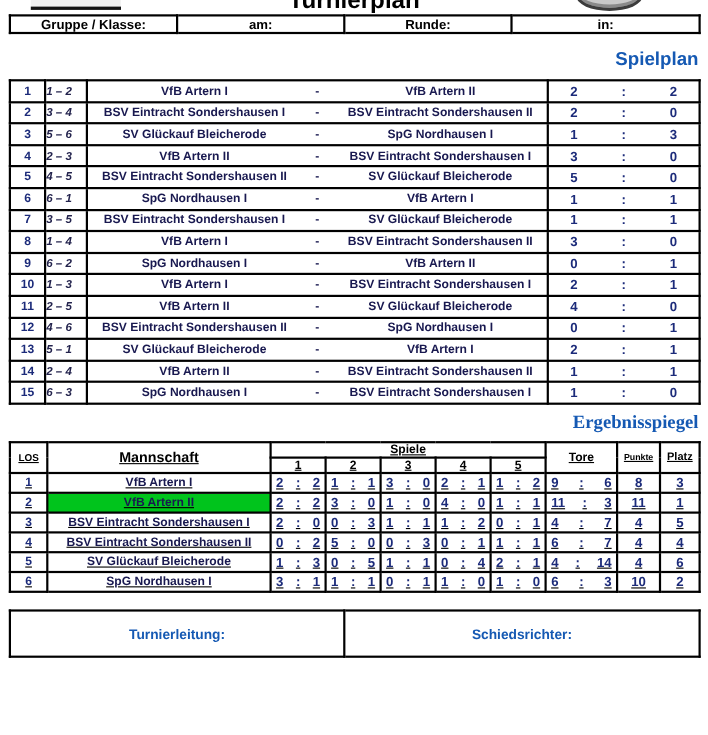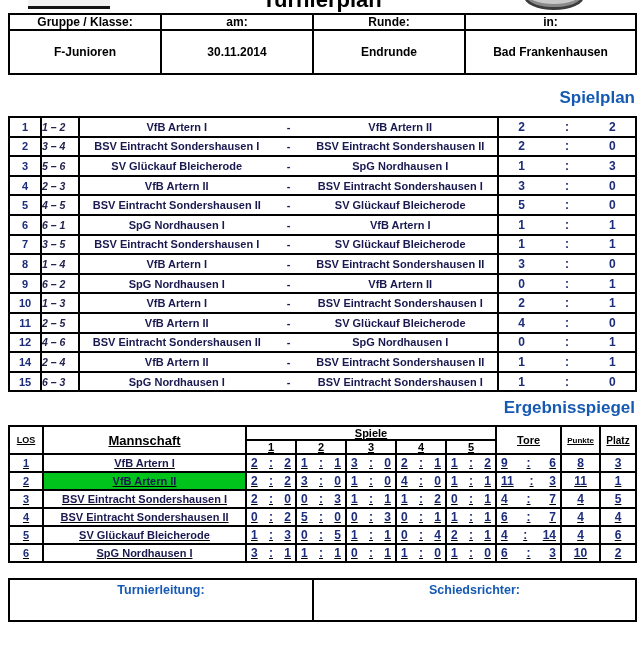--- a/index.html
+++ b/index.html
@@ -31,21 +31,21 @@
   .info-table td { text-align:center; vertical-align:middle; font-weight:bold; font-size:12px; color:#000; }
   .info-table .hdr-row td { height:15px; }
   .info-table .val-row td { height:44px; }
 
   
   .section-heading {
     width:627px; margin-left:8px; text-align:right;
     color:#1559b3; font-weight:bold; font-size:17px;
   }
   .sp-heading  { margin-top:12px; height:22px; line-height:22px; }
-  .erg-heading { margin-top:5px;  height:22px; line-height:22px; }
+  .erg-heading { margin-top:5px;  height:22px; line-height:22px;font-family:Liberation Serif, serif; }
 
   
   .sp-table { margin:7px 0 0 8px; width:627px; }
   .sp-table td { height:19.6px; vertical-align:middle; font-weight:bold; }
   .sp-table .c-nr   { text-align:center; font-size:11px; color:#1c2b7a; }
   .sp-table .c-pair { font-size:10.5px; font-style:italic; color:#23234d; }
   .teams { display:flex; align-items:center; width:100%; }
   .teams .home, .teams .away { flex:1; text-align:center; font-size:11px; color:#191950; }
   .teams .dash { width:30px; text-align:center; font-size:11px; color:#191950; }
   .score3 { display:flex; align-items:center; width:100%; }
@@ -65,21 +65,21 @@
   .erg-table .c-los   { text-align:center; font-size:11px; color:#1c2b7a; }
   .erg-table .c-team  { text-align:center; font-size:11px; color:#191950; }
   .erg-table .c-team.highlight { background:#00c41c; }
   .pair2 { display:flex; align-items:center; justify-content:space-between; padding:0 4px; }
   .pair2 span { font-size:12px; color:#1c2b7a; }
   .erg-table .c-punkte, .erg-table .c-platz { text-align:center; font-size:12px; color:#1c2b7a; }
 
   
   .footer-table { margin:15px 0 0 8px; width:627px; }
   .footer-table td {
-    height:42px; vertical-align:top; padding-top:3px; text-align:center;
+    height:42px; vertical-align:top; padding-top:14px; text-align:center;
     color:#1559b3; font-weight:bold; font-size:12.5px;
   }
 </style>
 </head>
 <body>
 
 <div class="page">
 
   <div class="corner-box-remnant-bg"></div>
   <div class="corner-box-remnant"></div>
@@ -93,26 +93,20 @@
         <col style="width:152px">
         <col style="width:171px">
       </colgroup>
     <tbody>
         <tr class="hdr-row">
       <td>Gruppe / Klasse:</td>
       <td>am:</td>
       <td>Runde:</td>
       <td>in:</td>
     </tr>
-    <tr class="val-row">
-      <td>F-Junioren</td>
-      <td>30.11.2014</td>
-      <td>Endrunde</td>
-      <td>Bad Frankenhausen</td>
-    </tr>
   </tbody>
     </table>
 
   <div class="section-heading sp-heading">Spielplan</div>
 
   <table class="sp-table">
     <colgroup>
         <col style="width:32px">
         <col style="width:38px">
         <col style="width:419px">
@@ -340,20 +334,38 @@
     </td>
     <td class="c-score">
       <div class="score3">
         <span>0</span>
         <span>:</span>
         <span>1</span>
       </div>
     </td>
   </tr>
 
+  <tr>
+    <td class="c-nr">13</td>
+    <td class="c-pair">5 – 1</td>
+    <td class="c-teams">
+      <div class="teams">
+        <span class="home">SV Glückauf Bleicherode</span>
+        <span class="dash">-</span>
+        <span class="away">VfB Artern I</span>
+      </div>
+    </td>
+    <td class="c-score">
+      <div class="score3">
+        <span>2</span>
+        <span>:</span>
+        <span>1</span>
+      </div>
+    </td>
+  </tr>
 
   <tr>
     <td class="c-nr">14</td>
     <td class="c-pair">2 – 4</td>
     <td class="c-teams">
       <div class="teams">
         <span class="home">VfB Artern II</span>
         <span class="dash">-</span>
         <span class="away">BSV Eintracht Sondershausen II</span>
       </div>

